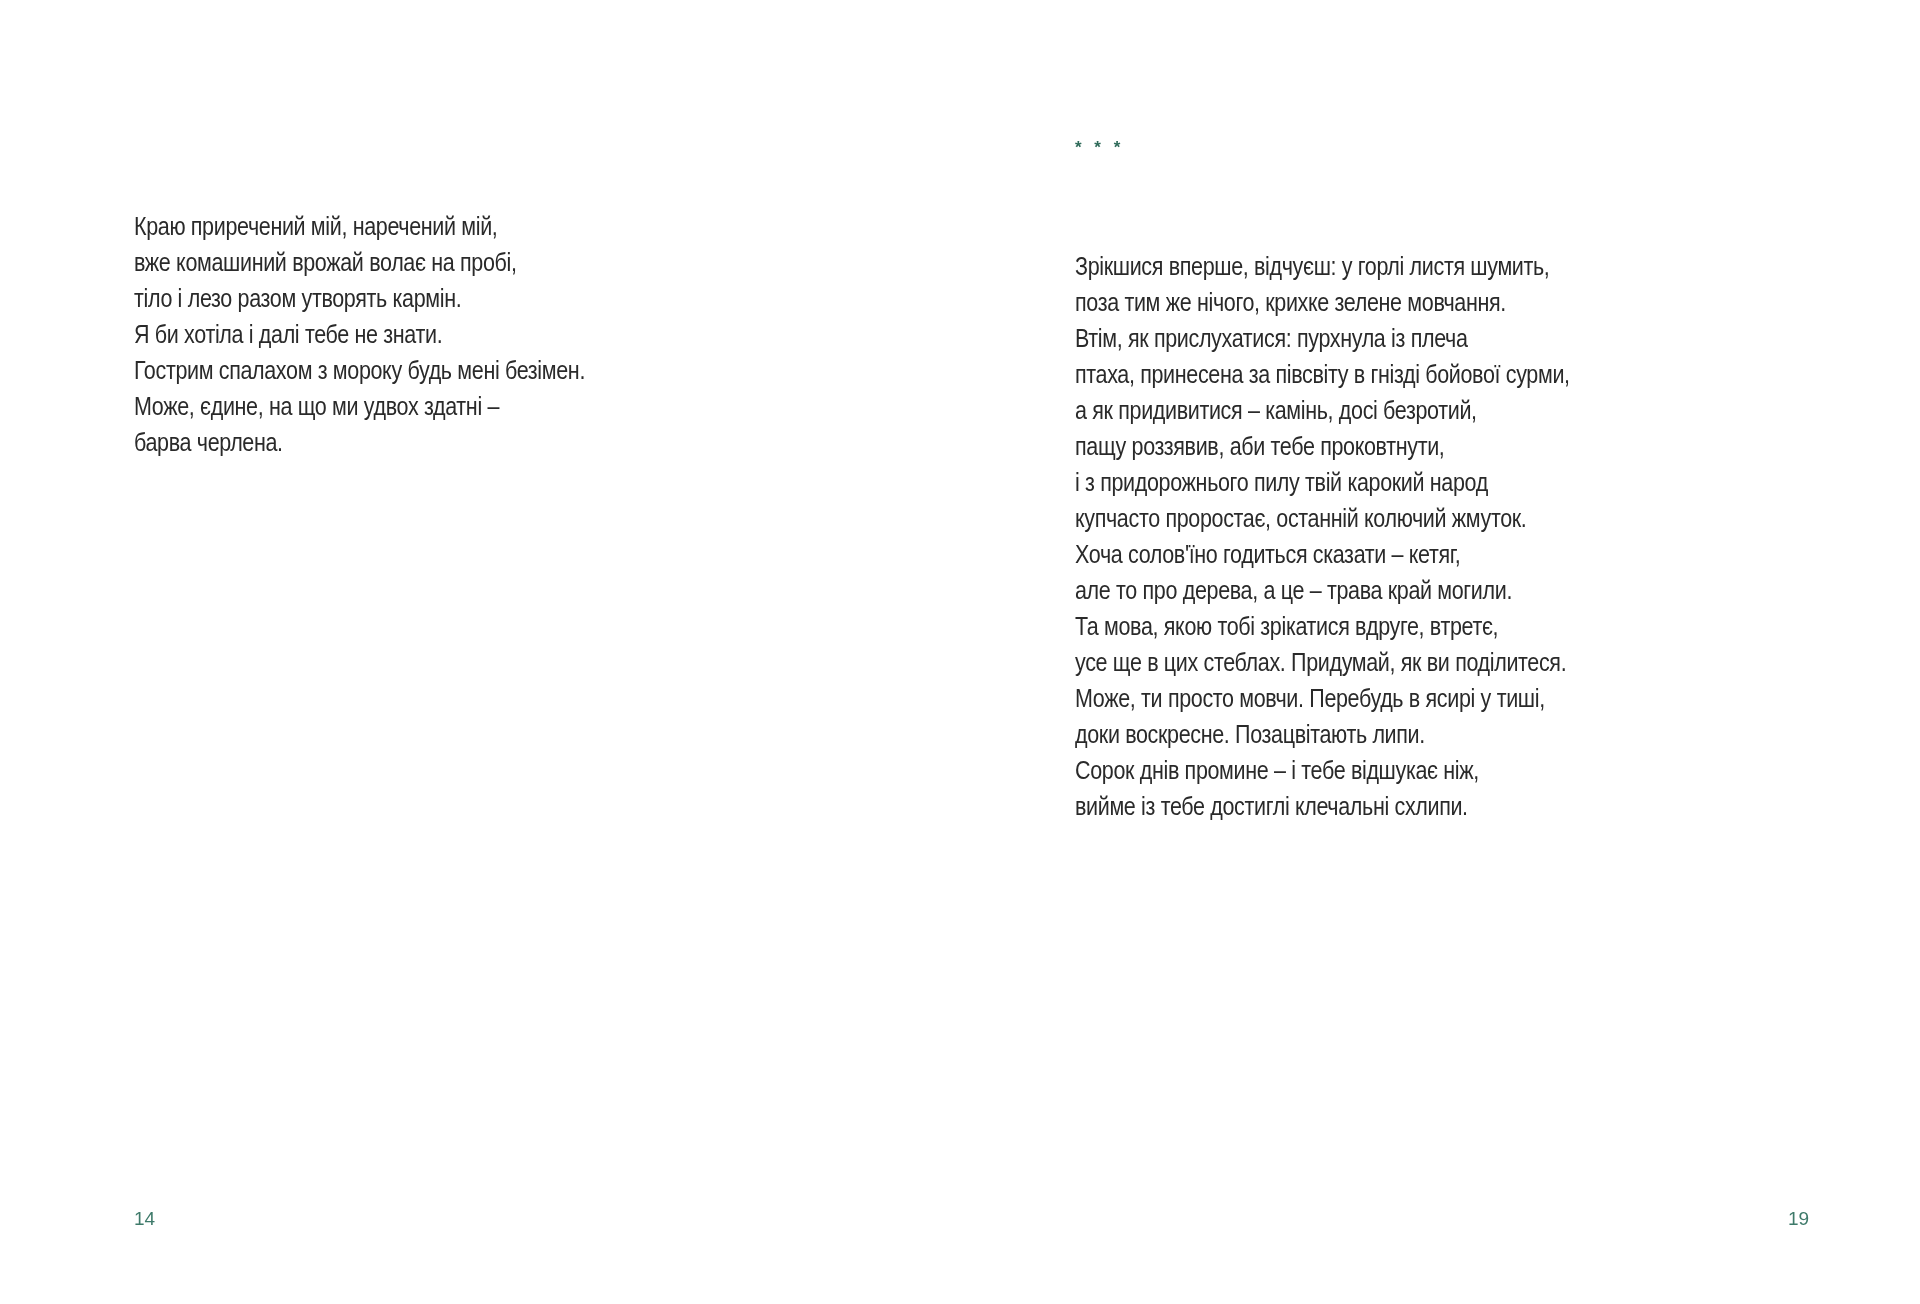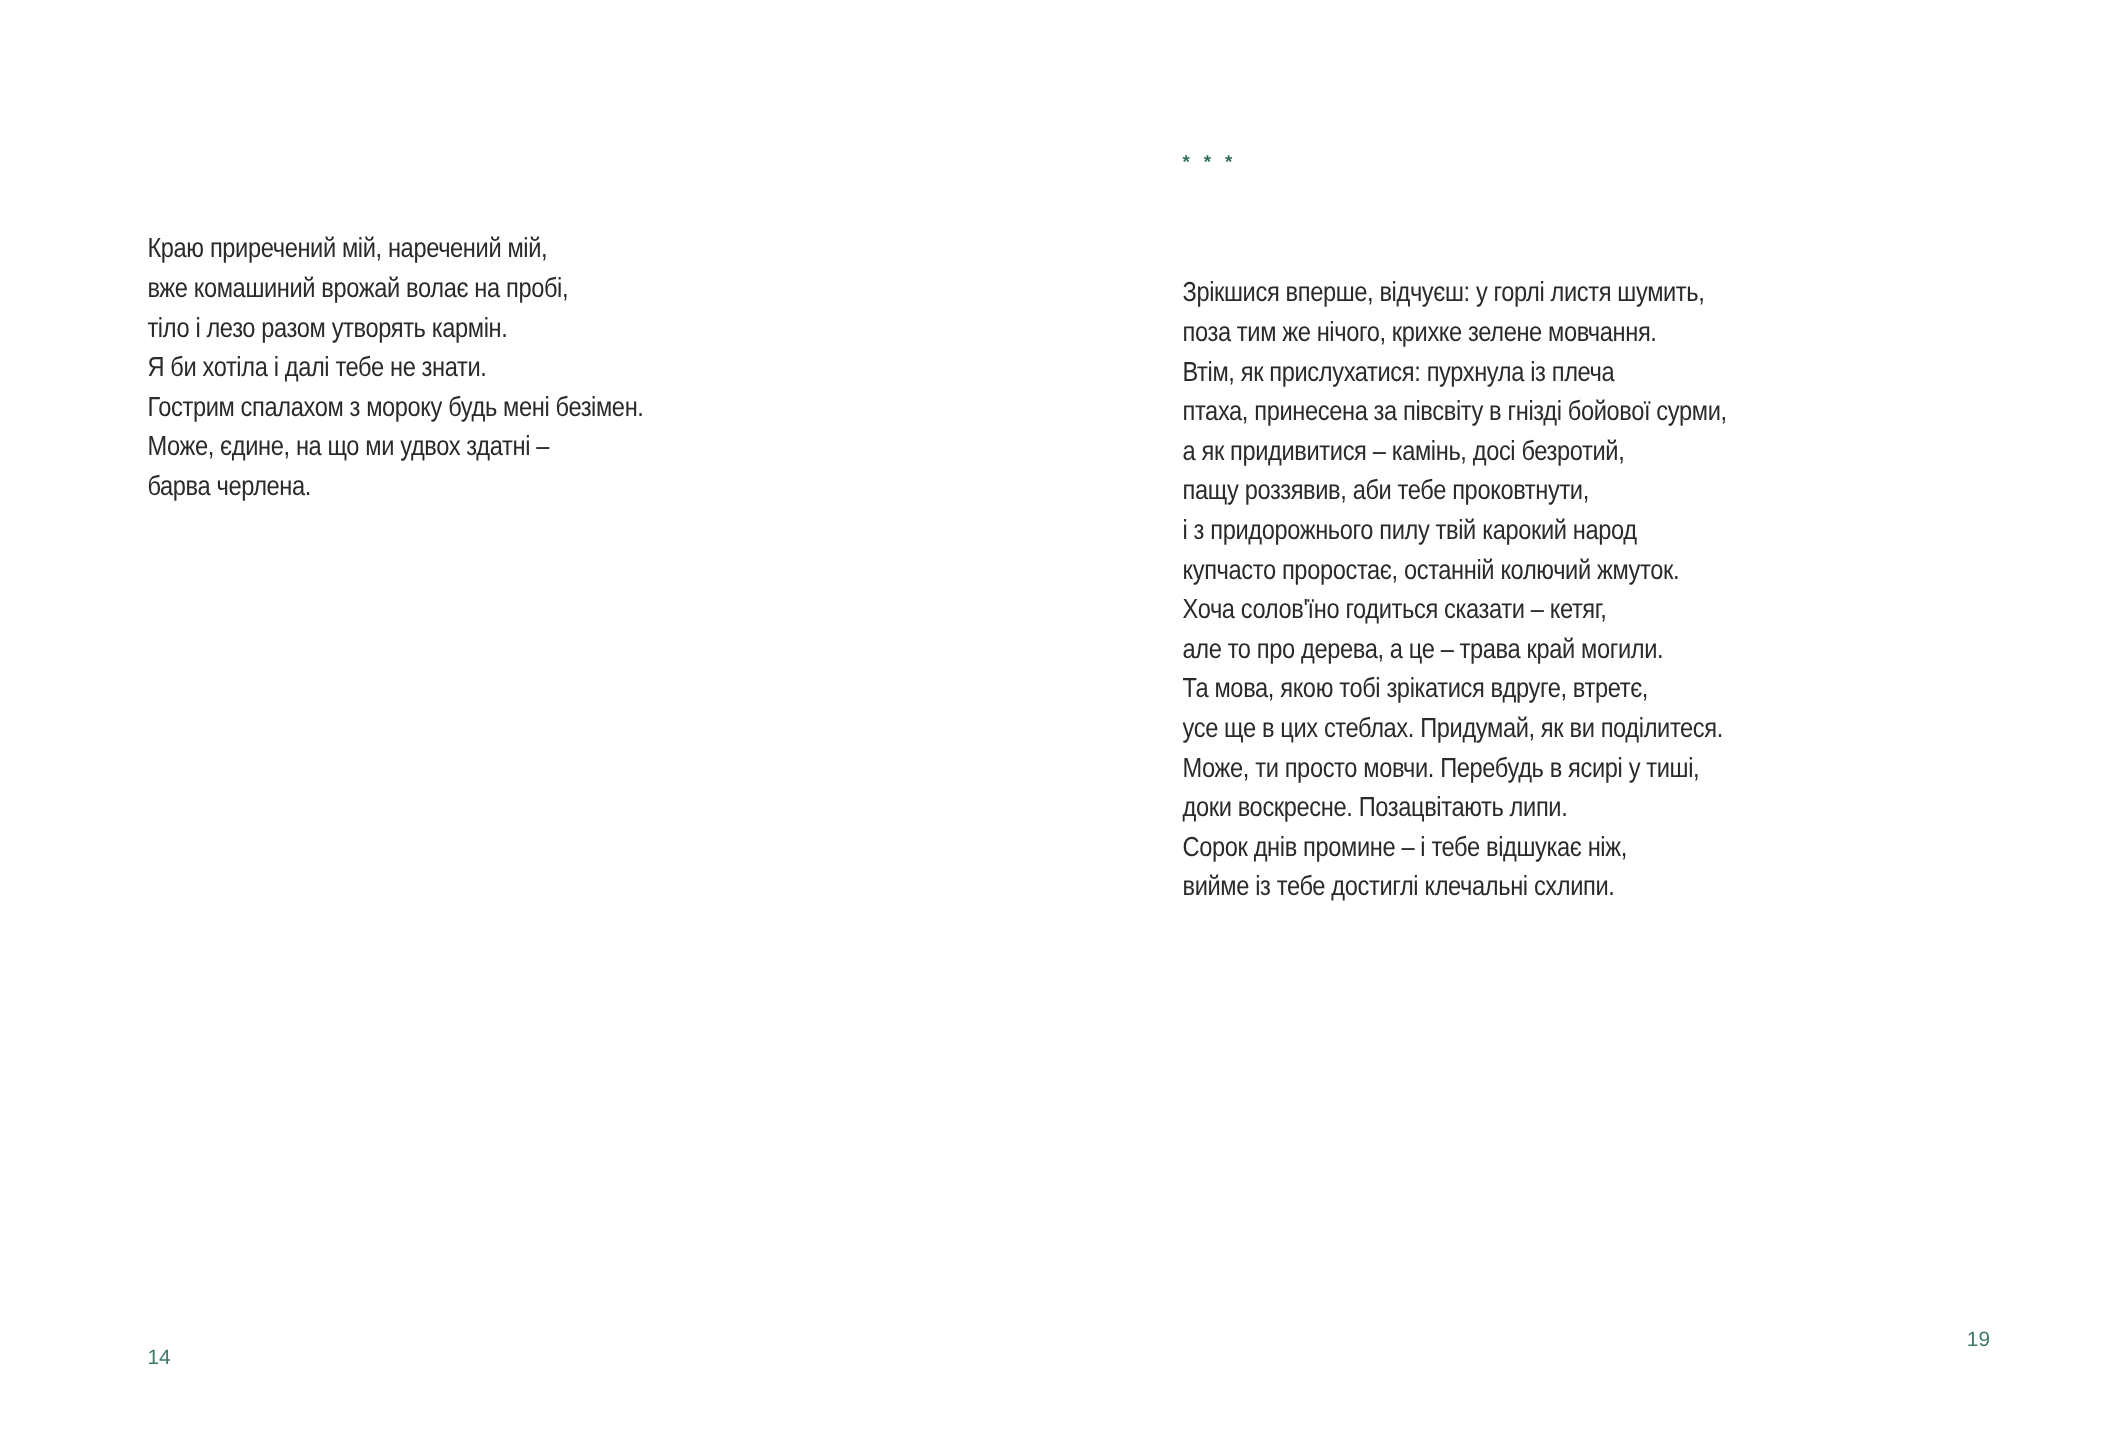--- a/index.html
+++ b/index.html
@@ -10,21 +10,21 @@
     .page-left { left: 16px; }
     .page-right { left: 960px; }
     .poem { position: absolute; margin: 0; padding: 0; list-style: none; }
     .page-left .poem { left: 118px; top: 208px; }
     .page-right .poem { left: 115px; top: 208px; margin-top: 40px; }
     .line { font-size: 25px; line-height: 36px; height: 36px; white-space: nowrap;
             letter-spacing: -0.4px; transform: scaleX(0.86); transform-origin: left center; }
     .stars { position: absolute; left: 115px; top: 138px; color: #2f6b5a; font-size: 17px;
              letter-spacing: 4px; font-weight: bold; }
     .page-num { position: absolute; top: 1208px; font-size: 19px; color: #3e7a6a; }
-    .page-left .page-num { left: 118px; margin-top: 16px; }
+    .page-left .page-num { left: 118px; }
     .page-right .page-num { left: 828px; }
   </style>
 </head>
 <body>
 
 <div class="spread">
   <div class="page page-left">
     <ul class="poem">
       <li class="line">Краю приречений мій, наречений мій,</li>
       <li class="line">вже комашиний врожай волає на пробі,</li>

